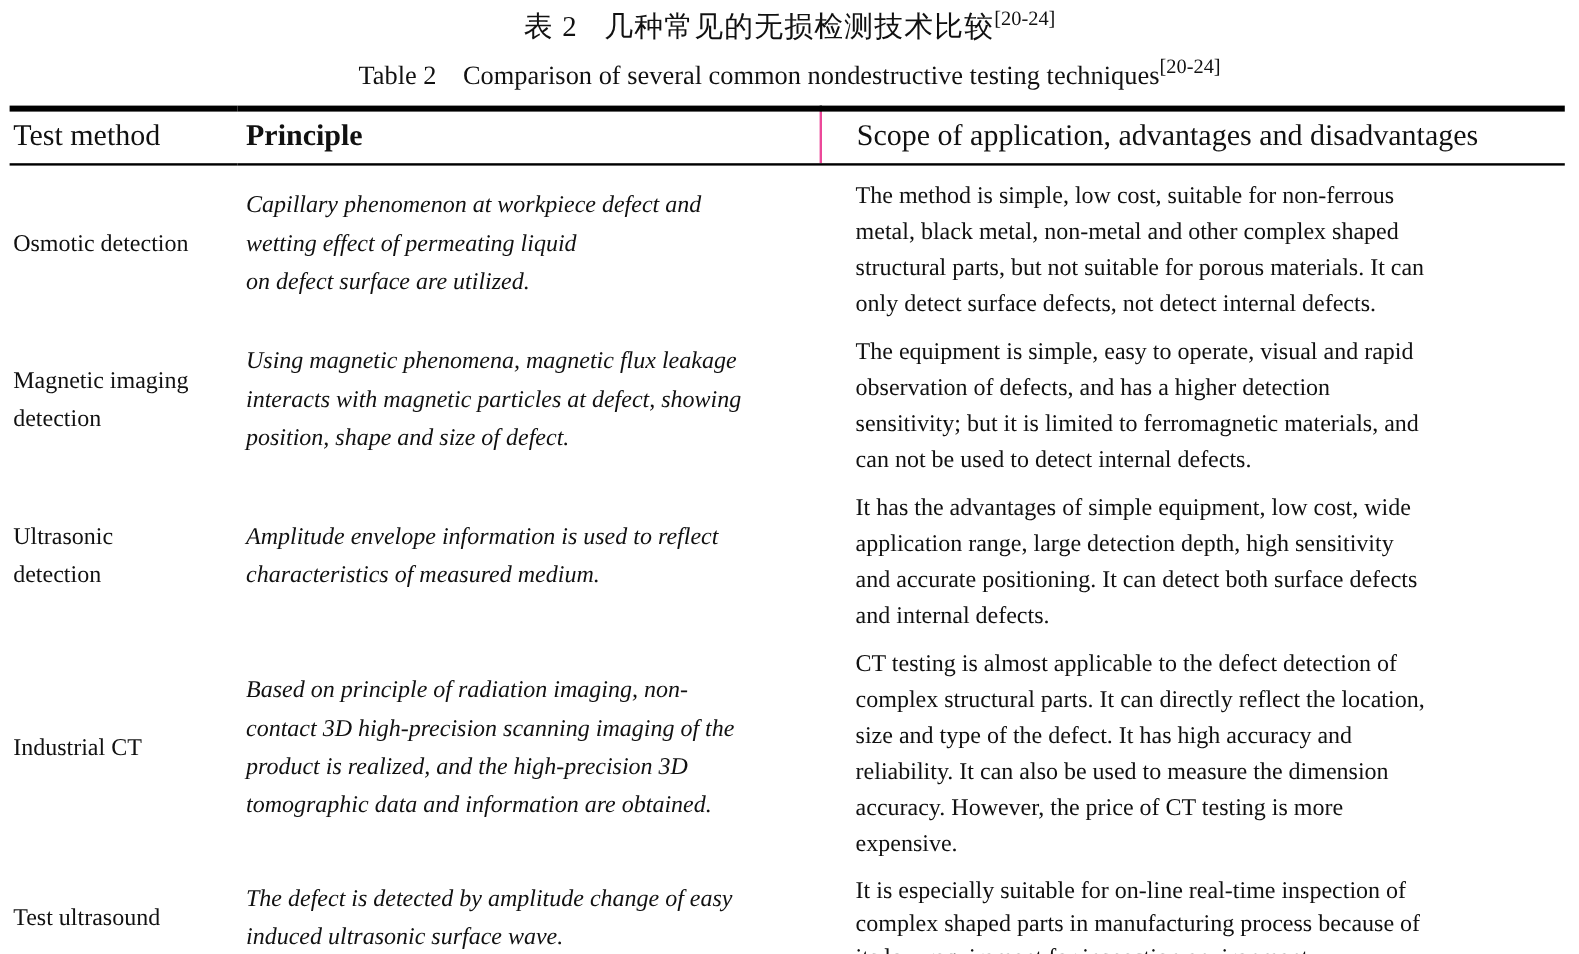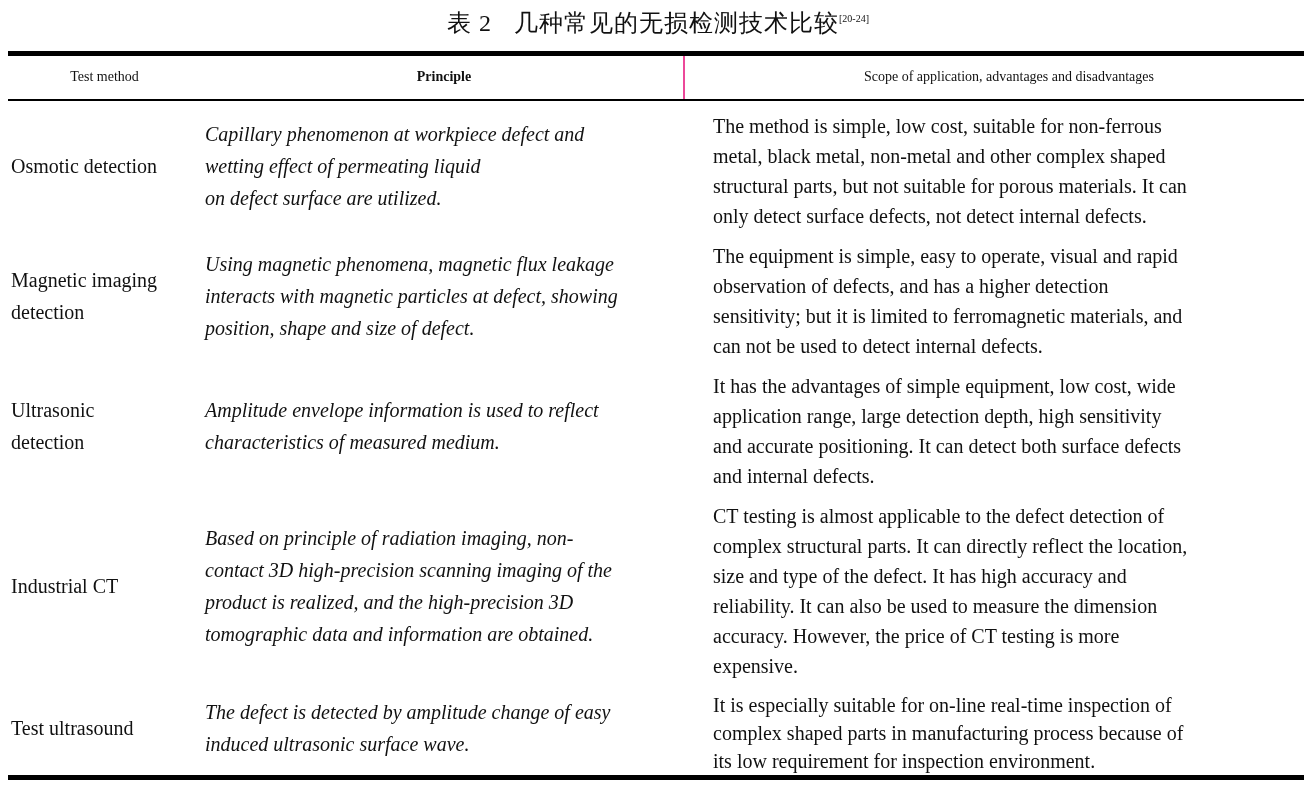--- a/index.html
+++ b/index.html
@@ -11,42 +11,42 @@
     background: #ffffff;
     color: #111111;
     font-family: "Liberation Serif", "DejaVu Serif", serif;
     overflow: hidden;
   }
   .titles { text-align: center; padding-top: 6px; }
   .title-line-zh { font-size: 24px; line-height: 34px; letter-spacing: 1px; }
   .title-line-en { font-size: 22px; line-height: 34px; margin-top: 4px; }
   .title-label { margin-right: 22px; font-family: Liberation Serif, serif; }
   .ref-sup {
-    font-size: 10px;
+    font-size: 17px;
     position: relative;
     top: -9px;
     letter-spacing: 0;
     margin-top: 38px;
   }
   table.cmp {
     width: 1296px;
     margin-left: 8px;
     margin-top: 6px;
     border-collapse: collapse;
     table-layout: fixed;
     border-top: 5px solid #000;
     border-bottom: 5px solid #000;
   }
   col.c-method    { width: 190px; }
   col.c-principle { width: 486px; }
   col.c-scope     { width: 620px; }
   th {
     font-weight: normal;
-    text-align: center;
-    font-size: 14px;
+    text-align: left;
+    font-size: 25px;
     height: 46px;
     vertical-align: middle;
     border-bottom: 2px solid #000;
     padding: 0;
   }
   th.h-method    { padding-left: 3px; }
   th.h-principle { padding-left: 7px; font-weight: bold; }
   th.h-scope     { padding-left: 29px; border-left: 2px solid #ec4899; }
   td {
     font-size: 20px;
@@ -80,20 +80,21 @@
   tr.r5 { height: 85px; }
   tr.r5 td.scope { line-height: 28px; }
 </style>
 </head>
 <body>
 
 <div class="page">
 
   <div class="titles">
     <div class="title-line-zh"><span class="title-label">表 2</span><span>几种常见的无损检测技术比较</span><span class="ref-sup">[20-24]</span></div>
+    <div class="title-line-en"><span class="title-label">Table 2</span><span>Comparison of several common nondestructive testing techniques</span><span class="ref-sup">[20-24]</span></div>
   </div>
 
   <table class="cmp">
     <colgroup>
       <col class="c-method">
       <col class="c-principle">
       <col class="c-scope">
     </colgroup>
     <thead>
       <tr>

